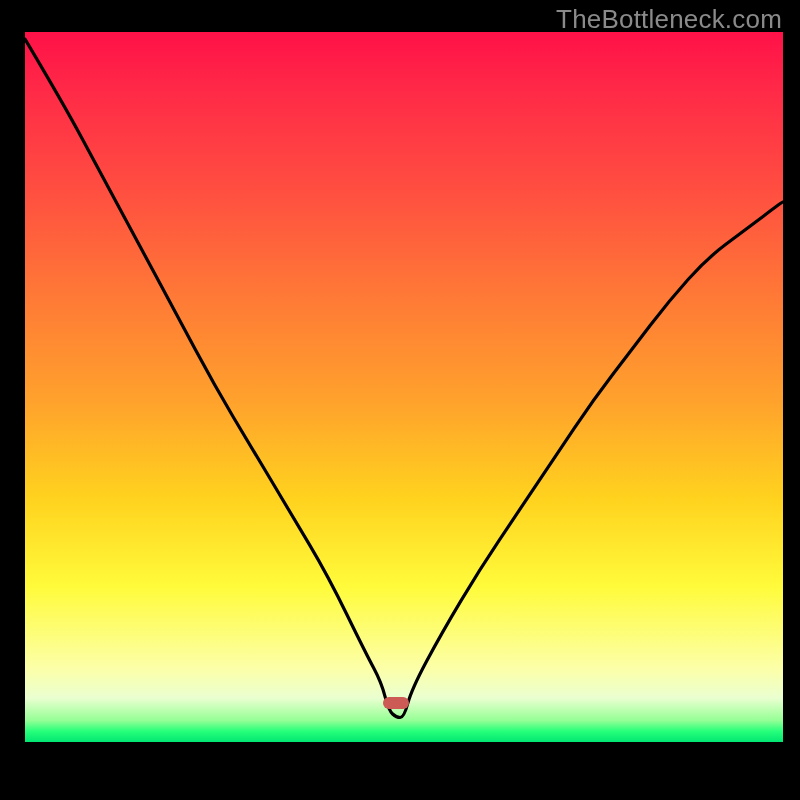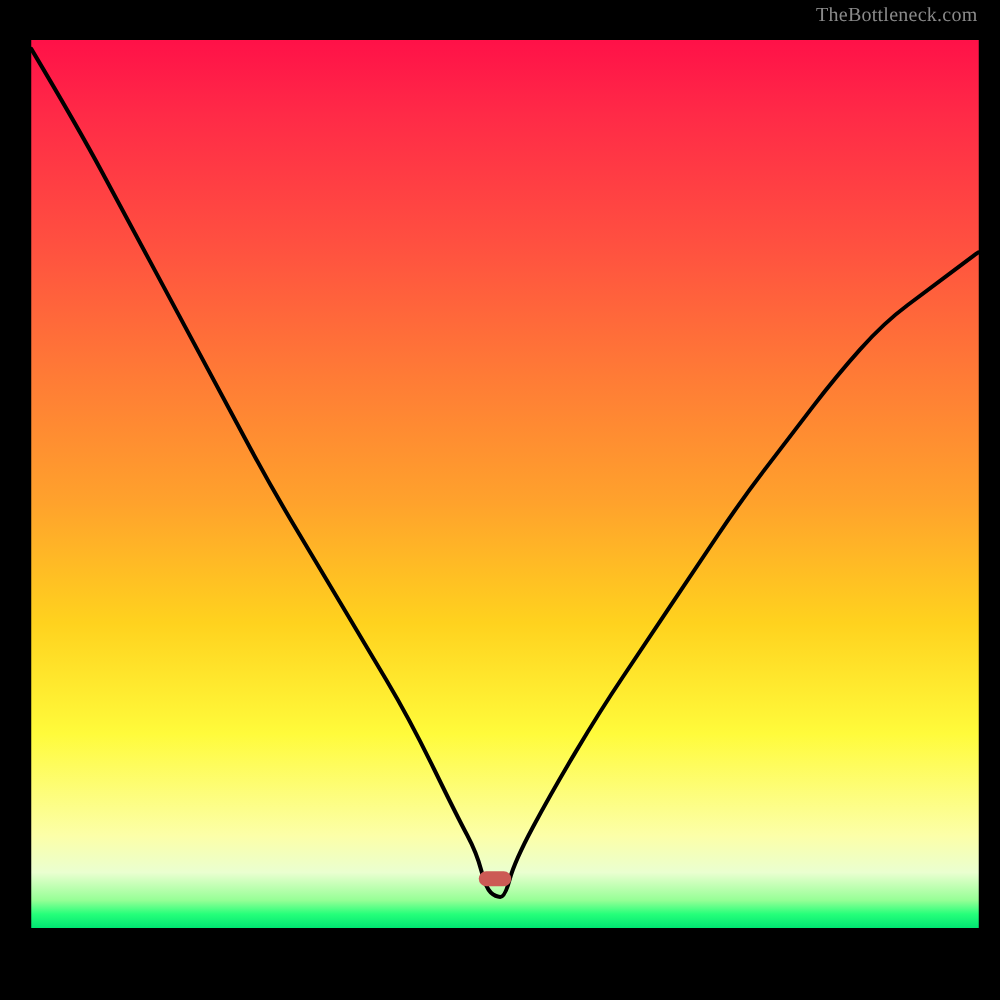--- a/index.html
+++ b/index.html
@@ -15,22 +15,22 @@
     position: relative;
     width: 800px;
     height: 800px;
     background: #000;
   }
   .watermark {
     position: absolute;
     top: 4px;
     right: 18px;
     color: #8a8a8a;
-    font-size: 16px;
-    font-family: Liberation Serif, serif;
+    font-size: 26px;
+    font-family: Liberation Sans, sans-serif;
     letter-spacing: 0.2px;
     user-select: none;
   }
   .plot {
     position: absolute;
     left: 25px;
     top: 32px;
     width: 758px;
     height: 740px;
     

